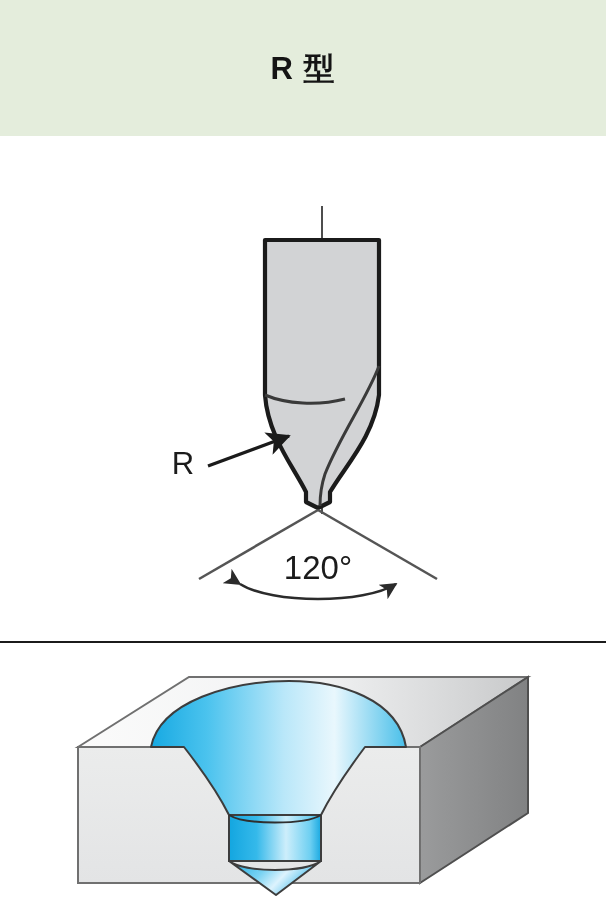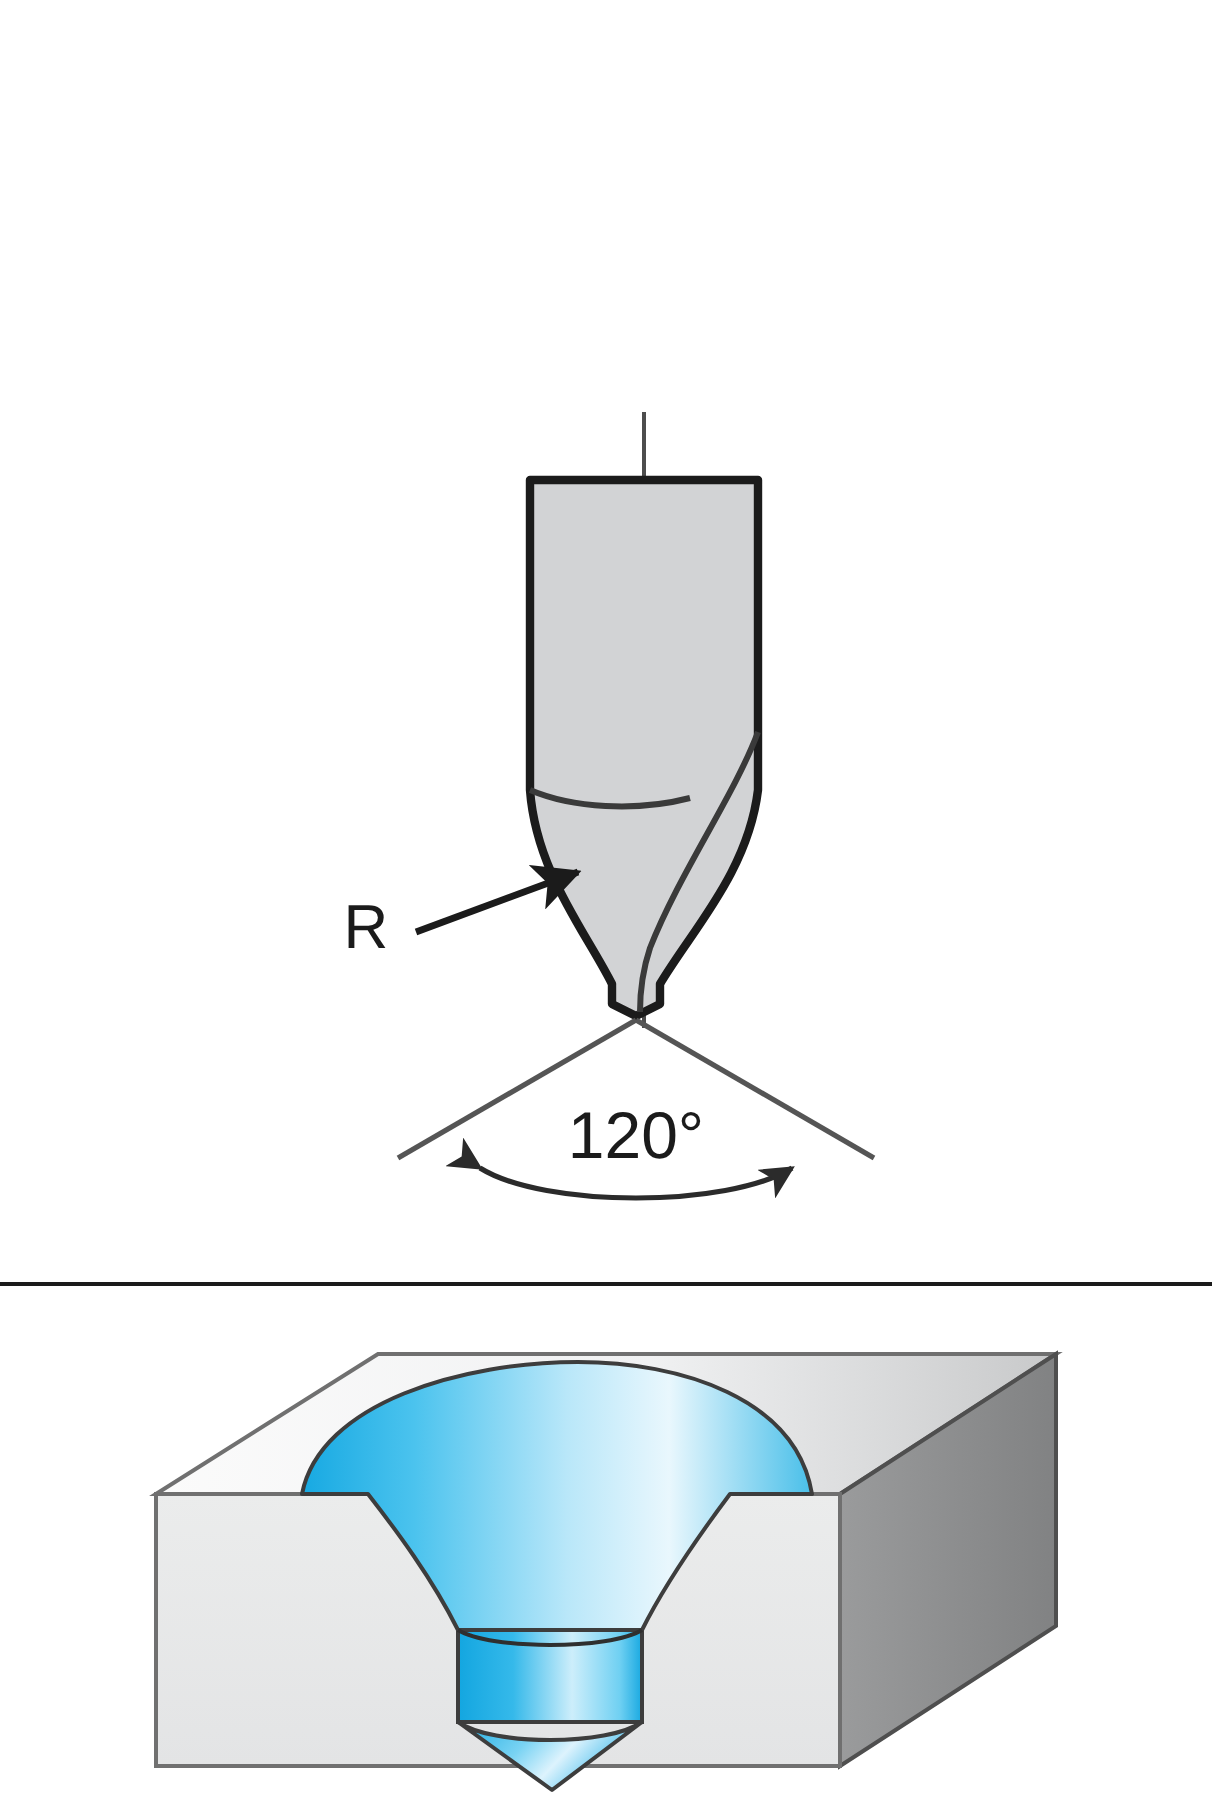--- a/index.html
+++ b/index.html
@@ -71,20 +71,23 @@
     width: 100%;
     height: 100%;
     display: block;
   }
 </style>
 </head>
 <body>
 
 <div class="sheet">
 
+  <div class="header">
+    <div class="header-title">R 型</div>
+  </div>
 
   <div class="panel-tool">
     <svg class="svg-full" viewBox="0 0 606 506" preserveAspectRatio="xMidYMid meet">
       <defs>
         <marker id="arrowFill" viewBox="0 0 10 10" refX="9.2" refY="5" markerWidth="7" markerHeight="7" orient="auto-start-reverse">
           <path d="M 0 0 L 10 5 L 0 10 L 2.4 5 z" fill="#1b1b1b"></path>
         </marker>
         <marker id="arcArrowL" viewBox="0 0 10 10" refX="9" refY="5" markerWidth="6.5" markerHeight="6.5" orient="auto">
           <path d="M 0 0 L 10 5 L 0 10 L 2.6 5 z" fill="#2b2b2b"></path>
         </marker>

